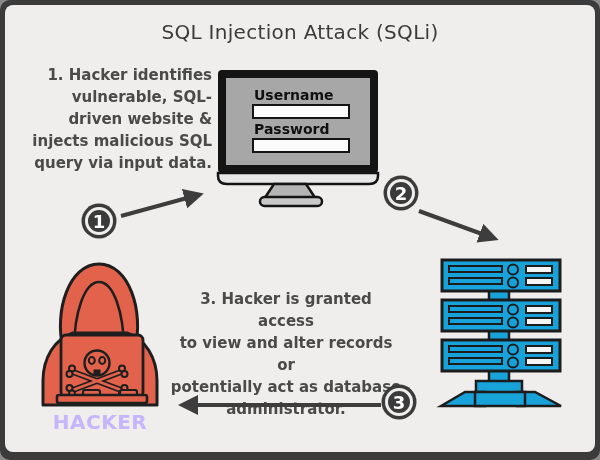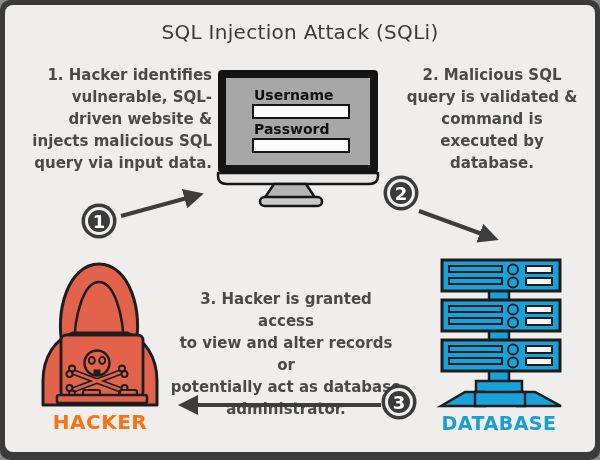--- a/index.html
+++ b/index.html
@@ -21,21 +21,21 @@
     font-size:15px; font-weight:bold; color:#4a4a4a;
     line-height:22px; text-align:center; white-space:pre-line;
   }
   .note-1 { left:12px;  top:64px;  width:200px;text-align:right; }
   .note-2 { left:392px; top:64px;  width:200px; }
   .note-3 { left:170px; top:288px; width:232px;text-align:center; }
   .caption {
     font-weight:bold; text-align:center; white-space:pre-line;
   }
   .cap-website  { left:208px; top:201px; width:184px; font-size:18px; line-height:23px; color:#4d4d4d; letter-spacing:0.5px; }
-  .cap-hacker   { left:39px;  top:410px; width:122px; font-size:20px; color:#f97316; letter-spacing:0.5px; }
+  .cap-hacker   { left:39px;  top:410px; width:122px; font-size:20px; color:#c4b5fd; letter-spacing:0.5px; }
   .cap-database { left:433px; top:412px; width:132px; font-size:19px; color:#1b9fd2; letter-spacing:0.5px; }
   .badge {
     width:28px; height:28px; border-radius:50%;
     background:#3b3b3b; border:3px solid #efeeec;
     box-shadow:0 0 0 3.5px #3b3b3b;
     color:#ffffff; font-size:18px; font-weight:bold;
     display:flex; align-items:center; justify-content:center;
   }
   .badge-1 { left:85px;  top:207px; }
   .badge-2 { left:387px; top:179px; }
@@ -49,25 +49,20 @@
 <div class="frame">
   <div class="panel"></div>
 
   <div class="abs title">SQL Injection Attack (SQLi)</div>
 
   <div class="abs note note-1">1. Hacker identifies
 vulnerable, SQL-
 driven website &amp;
 injects malicious SQL
 query via input data.</div>
-  <div class="abs note note-2">2. Malicious SQL
-query is validated &amp;
-command is
-executed by
-database.</div>
   <div class="abs note note-3">3. Hacker is granted access
 to view and alter records or
 potentially act as database
 administrator.</div>
 
   <svg class="abs arrows" width="600" height="460" viewBox="0 0 600 460">
     <defs>
       <marker id="ah" viewBox="0 0 10 10" refX="7" refY="5" markerWidth="5" markerHeight="5" orient="auto-start-reverse">
         <path d="M0,0 L10,5 L0,10 Z" fill="#3d3d3d"></path>
       </marker>
@@ -154,18 +149,17 @@
         <rect x="9" y="87" width="118" height="31" fill="#17a2d9" stroke-width="3"></rect>
         <rect x="16" y="93" width="53" height="6" fill="#17a2d9" stroke-width="2"></rect>
         <rect x="16" y="105" width="53" height="6" fill="#17a2d9" stroke-width="2"></rect>
         <circle cx="80" cy="96.5" r="5" fill="#17a2d9" stroke-width="2"></circle>
         <circle cx="80" cy="109.5" r="5" fill="#17a2d9" stroke-width="2"></circle>
         <rect x="93" y="93" width="26" height="7" fill="#f6f6f6" stroke-width="2"></rect>
         <rect x="93" y="105" width="26" height="7" fill="#f6f6f6" stroke-width="2"></rect>
       </g>
     </g>
   </svg>
-  <div class="abs caption cap-database">DATABASE</div>
 
   <div class="abs badge badge-1">1</div>
   <div class="abs badge badge-2">2</div>
   <div class="abs badge badge-3">3</div>
 </div>
 
 </body></html>

